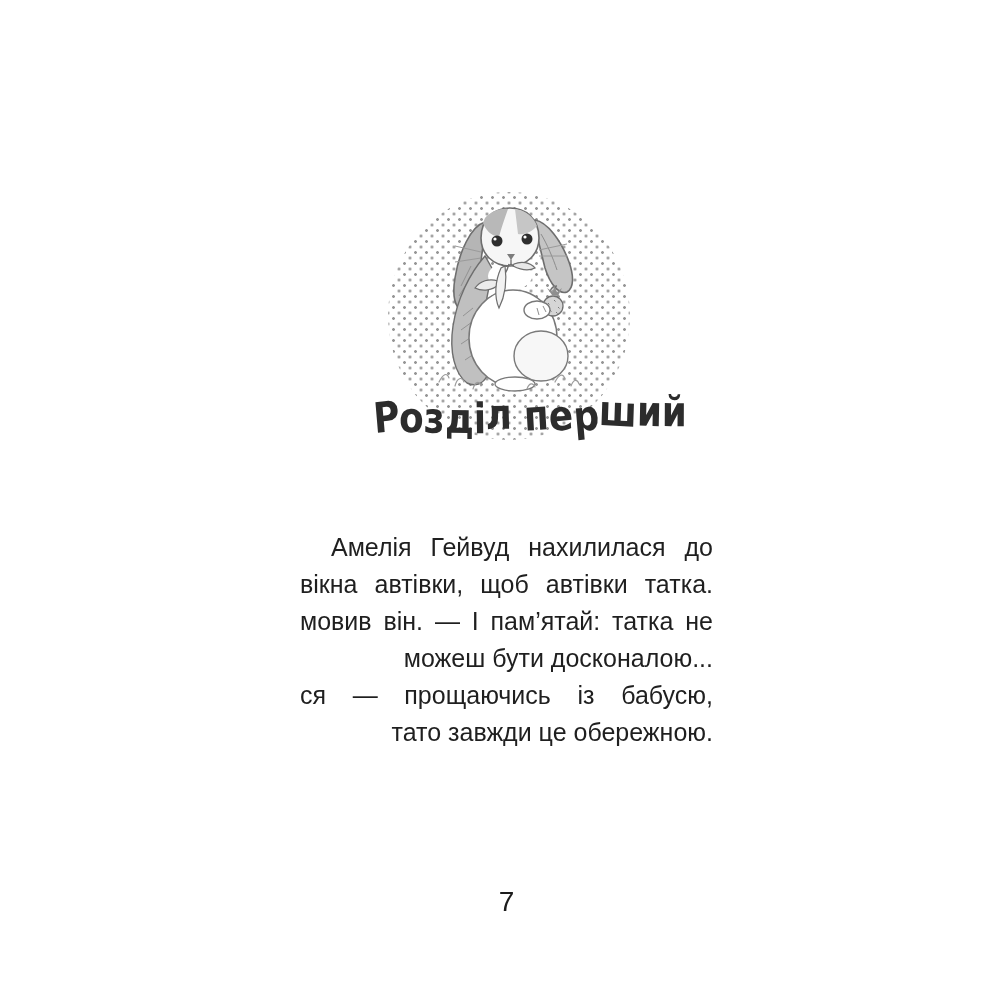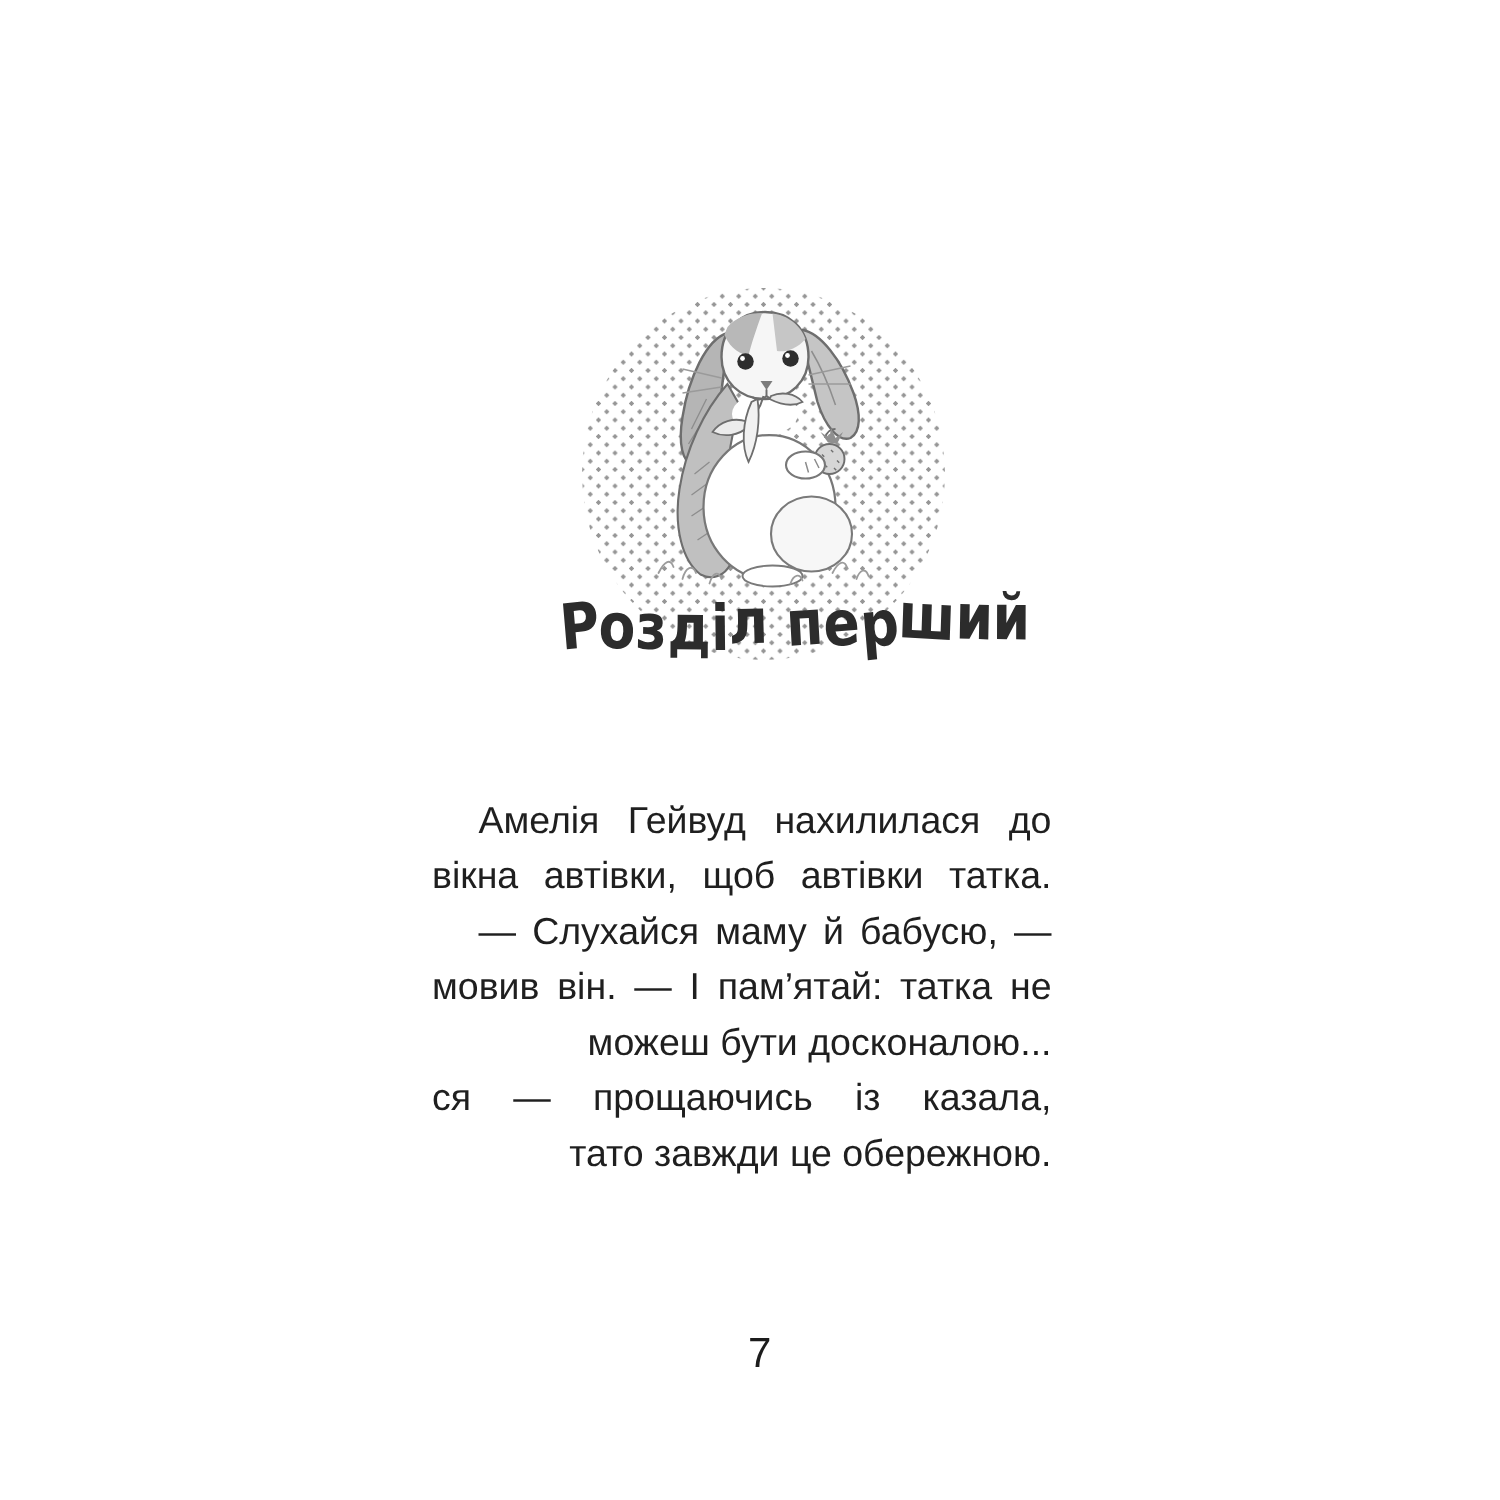--- a/index.html
+++ b/index.html
@@ -40,21 +40,21 @@
     font-weight: 700;
     font-size: 42px;
     line-height: 52px;
     color: #2c2c2c;
     transform: rotate(-1.5deg) scaleX(0.85);
   }
   .chapter-title .tl { display: inline-block; white-space: pre; }
 
   .text-block {
     position: absolute;
-    left: 288px; top: 529px;
+    left: 300px; top: 529px;
     width: 413px;
     color: #1f1f1f;
     font-size: 25px;
     line-height: 37px;
   }
   .line { margin: 0; height: 37px; }
   .just { text-align: justify; text-align-last: justify; }
   .left { text-align: right; }
   .indent { padding-left: 31px; }
 
@@ -133,22 +133,21 @@
       <path d="M140,186 C144,178 148,177 150,183"></path>
       <path d="M156,190 C158,184 162,182 164,188"></path>
     </g>
   </svg>
 
   <div class="chapter-title"><span class="tl" style="transform: rotate(-4deg) translateY(-2px);">Р</span><span class="tl" style="transform: rotate(4deg) translateY(-1px);">о</span><span class="tl" style="transform: rotate(3deg) translateY(0px);">з</span><span class="tl" style="transform: rotate(2deg) translateY(1px);">д</span><span class="tl" style="transform: rotate(1deg) translateY(2px);">і</span><span class="tl" style="transform: rotate(0deg) translateY(-2px);">л</span><span class="tl" style="transform: rotate(-1deg) translateY(-1px);"> </span><span class="tl" style="transform: rotate(-2deg) translateY(0px);">п</span><span class="tl" style="transform: rotate(-3deg) translateY(1px);">е</span><span class="tl" style="transform: rotate(-4deg) translateY(2px);">р</span><span class="tl" style="transform: rotate(4deg) translateY(-2px);">ш</span><span class="tl" style="transform: rotate(3deg) translateY(-1px);">и</span><span class="tl" style="transform: rotate(2deg) translateY(0px);">й</span></div>
 
   <div class="text-block">
     <p class="line just indent">Амелія Гейвуд нахилилася до</p>
     <p class="line just">вікна автівки, щоб автівки татка.</p>
-    <p class="line just indent">— Слухайся маму й бабусю, —</p>
     <p class="line just">мовив він. — І пам’ятай: татка не</p>
     <p class="line left">можеш бути досконалою...</p>
-    <p class="line just">ся — прощаючись із казала,</p>
+    <p class="line just">ся — прощаючись із бабусю,</p>
     <p class="line left">тато завжди це обережною.</p>
   </div>
 
   <div class="page-number">7</div>
 
 </div>
 
 </body></html>

